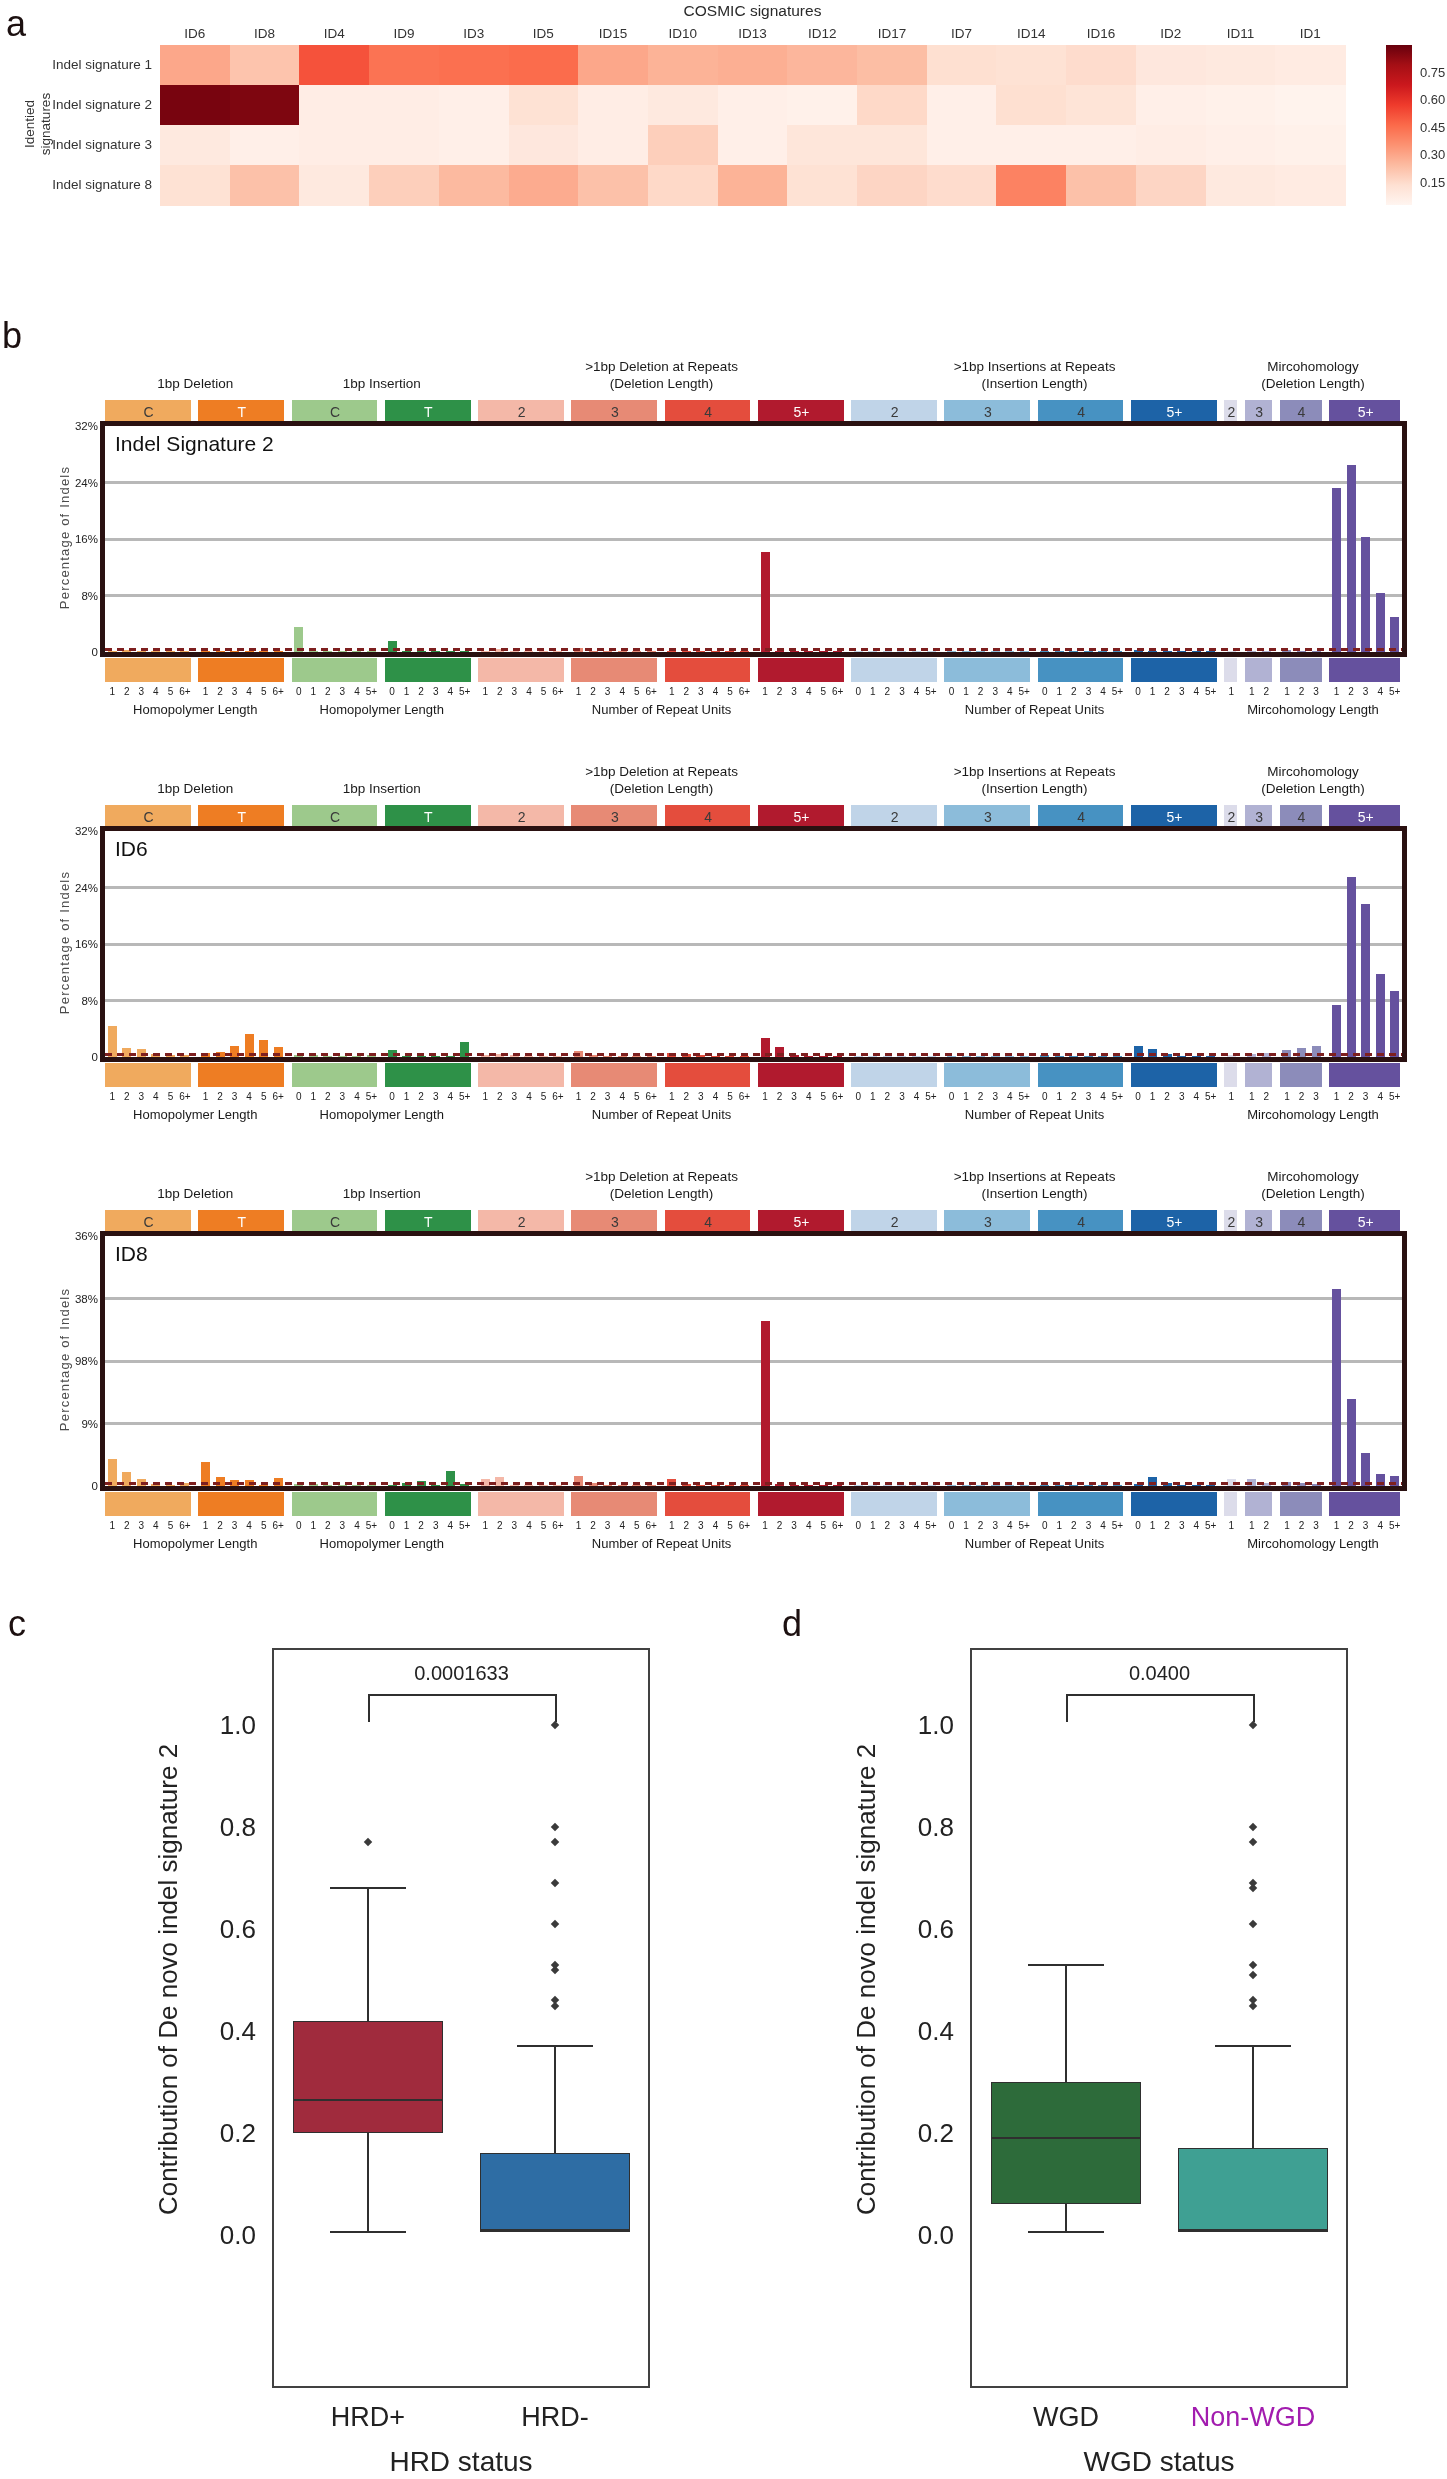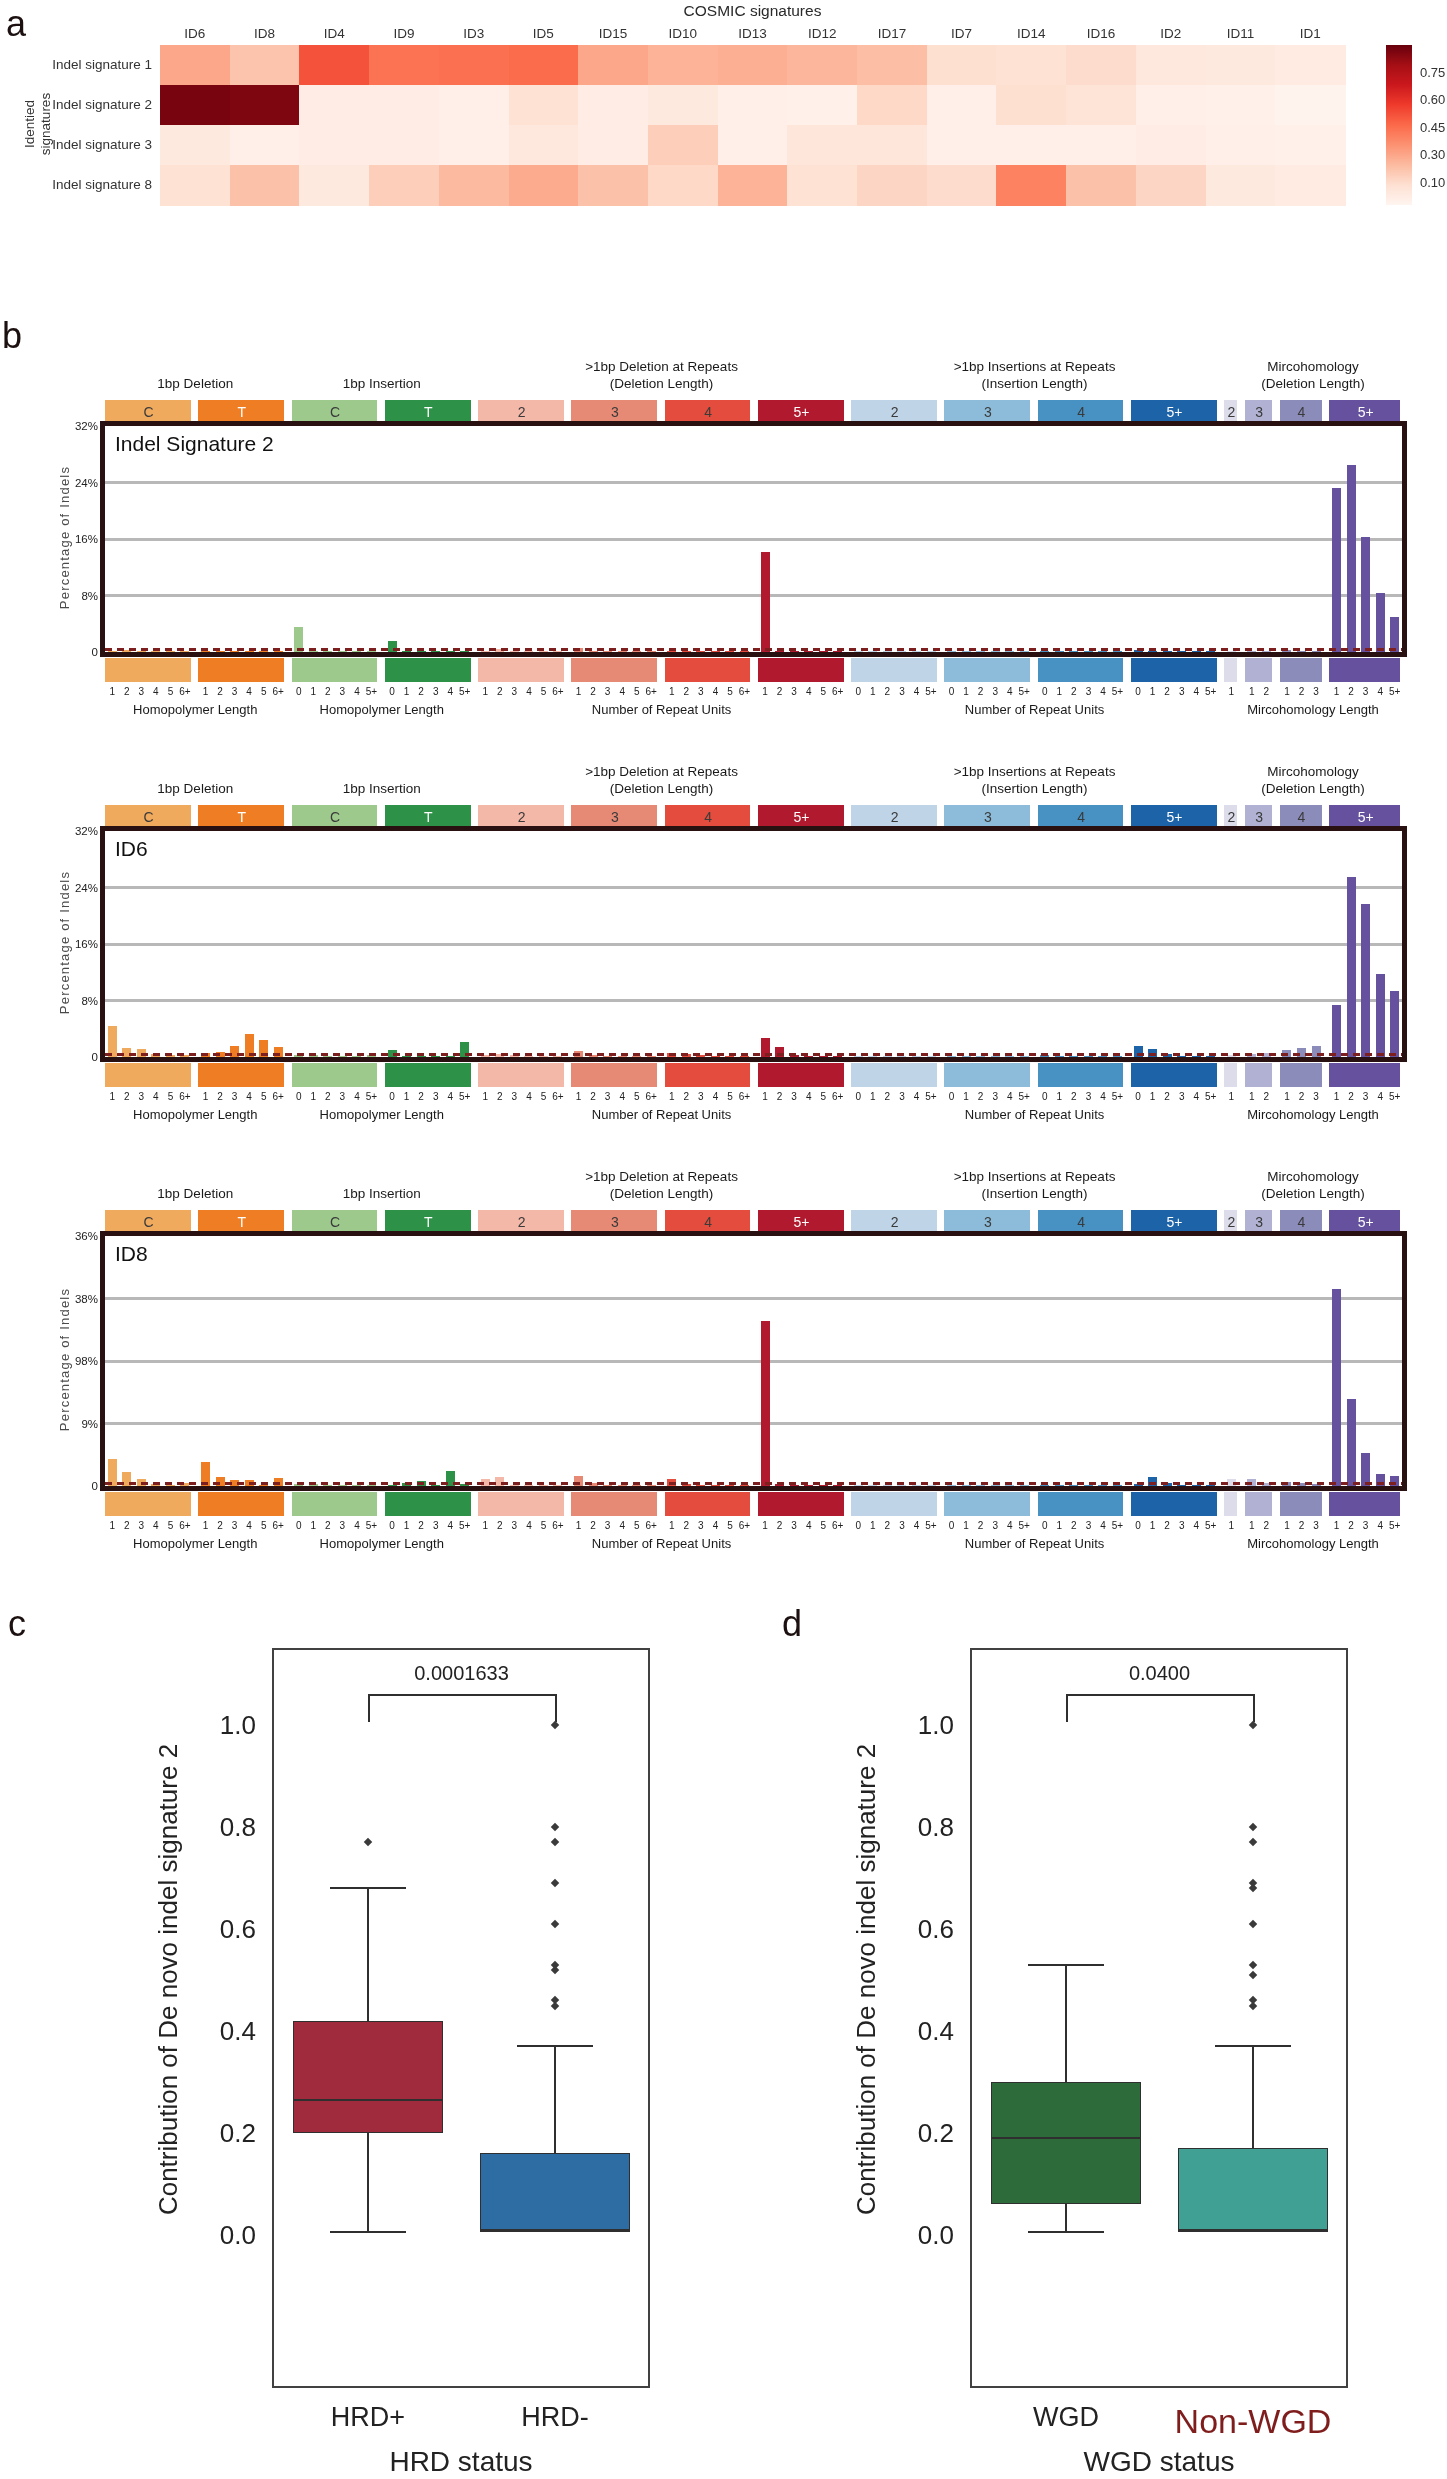--- a/index.html
+++ b/index.html
@@ -106,21 +106,21 @@
       <div style="position: absolute; left: 996.471px; top: 165px; width: 70.3059px; height: 40.6px; background: rgb(252, 130, 98);"></div>
       <div style="position: absolute; left: 1066.18px; top: 165px; width: 70.3059px; height: 40.6px; background: rgb(252, 193, 169);"></div>
       <div style="position: absolute; left: 1135.88px; top: 165px; width: 70.3059px; height: 40.6px; background: rgb(253, 213, 196);"></div>
       <div style="position: absolute; left: 1205.59px; top: 165px; width: 70.3059px; height: 40.6px; background: rgb(254, 233, 223);"></div>
       <div style="position: absolute; left: 1275.29px; top: 165px; width: 70.3059px; height: 40.6px; background: rgb(255, 235, 226);"></div>
       <div style="position: absolute; left: 1386px; top: 45px; width: 26px; height: 160px; background: linear-gradient(rgb(103, 0, 13), rgb(165, 15, 21), rgb(203, 24, 29), rgb(239, 59, 44), rgb(251, 106, 74), rgb(252, 146, 114), rgb(252, 187, 161), rgb(254, 224, 210), rgb(255, 245, 240));"></div>
       <div style="position: absolute; left: 1420px; top: 64.5862px; font-size: 13px; color: rgb(51, 51, 51);">0.75</div>
       <div style="position: absolute; left: 1420px; top: 92.1724px; font-size: 13px; color: rgb(51, 51, 51);">0.60</div>
       <div style="position: absolute; left: 1420px; top: 119.759px; font-size: 13px; color: rgb(51, 51, 51);">0.45</div>
       <div style="position: absolute; left: 1420px; top: 147.345px; font-size: 13px; color: rgb(51, 51, 51);">0.30</div>
-      <div style="position: absolute; left: 1420px; top: 174.931px; font-size: 13px; color: rgb(51, 51, 51);">0.10</div>
+      <div style="position: absolute; left: 1420px; top: 174.931px; font-size: 13px; color: rgb(51, 51, 51);">0.15</div>
     </div>
   <div id="spectra">
       <div style="position: absolute; left: 195.253px; top: 376px; transform: translateX(-50%); font-size: 13.5px; color: rgb(26, 26, 26); white-space: nowrap;">1bp Deletion</div>
       <div style="position: absolute; left: 381.759px; top: 376px; transform: translateX(-50%); font-size: 13.5px; color: rgb(26, 26, 26); white-space: nowrap;">1bp Insertion</div>
       <div style="position: absolute; left: 661.518px; top: 359px; transform: translateX(-50%); font-size: 13.5px; color: rgb(26, 26, 26); white-space: nowrap;">&gt;1bp Deletion at Repeats</div>
       <div style="position: absolute; left: 661.518px; top: 376px; transform: translateX(-50%); font-size: 13.5px; color: rgb(26, 26, 26); white-space: nowrap;">(Deletion Length)</div>
       <div style="position: absolute; left: 1034.53px; top: 359px; transform: translateX(-50%); font-size: 13.5px; color: rgb(26, 26, 26); white-space: nowrap;">&gt;1bp Insertions at Repeats</div>
       <div style="position: absolute; left: 1034.53px; top: 376px; transform: translateX(-50%); font-size: 13.5px; color: rgb(26, 26, 26); white-space: nowrap;">(Insertion Length)</div>
       <div style="position: absolute; left: 1313.02px; top: 359px; transform: translateX(-50%); font-size: 13.5px; color: rgb(26, 26, 26); white-space: nowrap;">Mircohomology</div>
       <div style="position: absolute; left: 1313.02px; top: 376px; transform: translateX(-50%); font-size: 13.5px; color: rgb(26, 26, 26); white-space: nowrap;">(Deletion Length)</div>
@@ -896,16 +896,16 @@
       <div style="position: absolute; left: 1250px; top: 2002.5px; width: 6px; height: 6px; background: rgb(58, 58, 58); transform: rotate(45deg);"></div>
       <div style="position: absolute; left: 1250px; top: 1997.4px; width: 6px; height: 6px; background: rgb(58, 58, 58); transform: rotate(45deg);"></div>
       <div style="position: absolute; left: 1250px; top: 1971.9px; width: 6px; height: 6px; background: rgb(58, 58, 58); transform: rotate(45deg);"></div>
       <div style="position: absolute; left: 1250px; top: 1961.7px; width: 6px; height: 6px; background: rgb(58, 58, 58); transform: rotate(45deg);"></div>
       <div style="position: absolute; left: 1250px; top: 1920.9px; width: 6px; height: 6px; background: rgb(58, 58, 58); transform: rotate(45deg);"></div>
       <div style="position: absolute; left: 1250px; top: 1885.2px; width: 6px; height: 6px; background: rgb(58, 58, 58); transform: rotate(45deg);"></div>
       <div style="position: absolute; left: 1250px; top: 1880.1px; width: 6px; height: 6px; background: rgb(58, 58, 58); transform: rotate(45deg);"></div>
       <div style="position: absolute; left: 1250px; top: 1839.3px; width: 6px; height: 6px; background: rgb(58, 58, 58); transform: rotate(45deg);"></div>
       <div style="position: absolute; left: 1250px; top: 1824px; width: 6px; height: 6px; background: rgb(58, 58, 58); transform: rotate(45deg);"></div>
       <div style="position: absolute; left: 1250px; top: 1722px; width: 6px; height: 6px; background: rgb(58, 58, 58); transform: rotate(45deg);"></div>
-      <div style="position: absolute; left: 1253px; top: 2402px; transform: translateX(-50%); font-size: 34px; color: #7f1d1d; white-space: nowrap;">Non-WGD</div>
+      <div style="position: absolute; left: 1253px; top: 2402px; transform: translateX(-50%); font-size: 27px; color: #a21caf; white-space: nowrap;">Non-WGD</div>
       <div style="position: absolute; left: 1159px; top: 2446px; transform: translateX(-50%); font-size: 28px; color: rgb(34, 34, 34); white-space: nowrap;">WGD status</div>
     </div>
 </div>
 
 </body></html>

